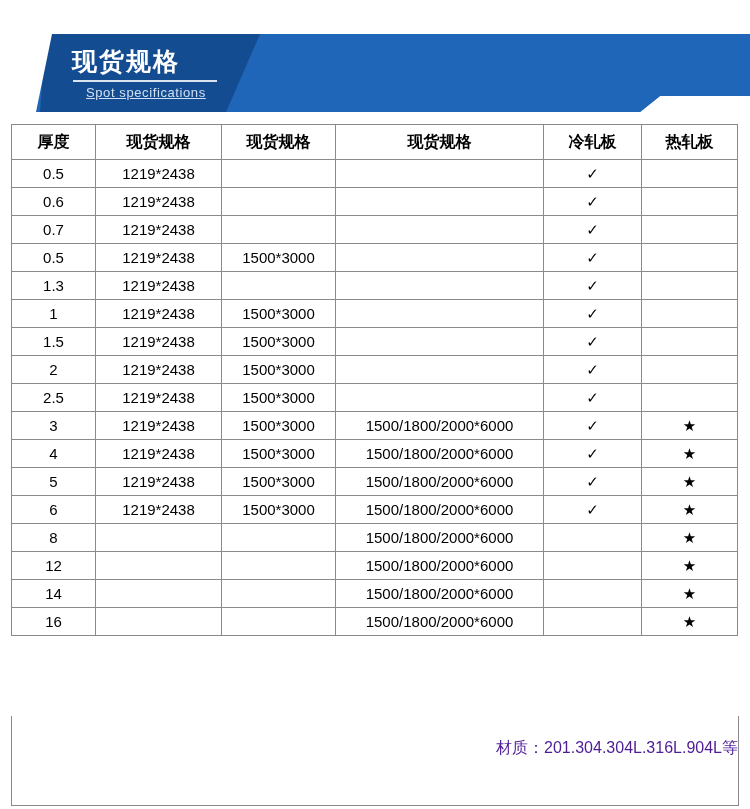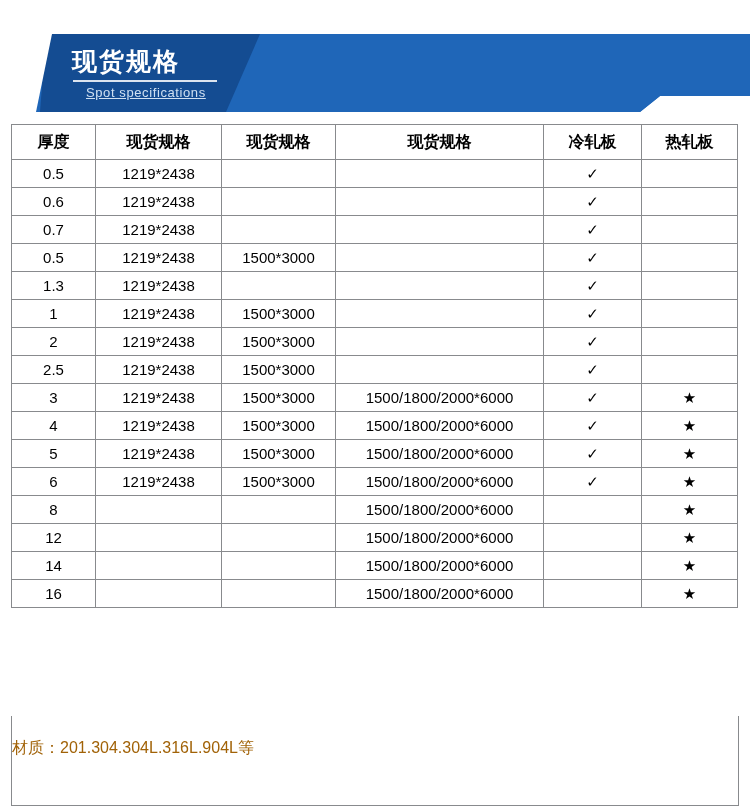--- a/index.html
+++ b/index.html
@@ -115,24 +115,24 @@
     left: 11px;
     top: 682px;
     width: 728px;
     border: 1px solid #888a8d;
     border-top: none;
     box-sizing: border-box;
     height: 90px;
     padding-top: 16px;
   }
   .note-line {
-    text-align: left;
+    text-align: right;
     font-size: 16px;
     line-height: 32px;
-    color: #a16207;
+    color: #4c1d95;
   }
 </style>
 </head>
 <body>
 
 <div class="page">
 
   <div class="banner">
     <svg class="banner-shape" viewBox="0 0 750 84" preserveAspectRatio="none">
       <polygon points="0,0 750,0 750,62 660,62 640,78 30,78 46,0" fill="#1f66b8"></polygon>
@@ -210,20 +210,28 @@
           </tr>
           <tr>
             <td>1</td>
             <td>1219*2438</td>
             <td>1500*3000</td>
             <td></td>
             <td class="check">✓</td>
             <td class="star"></td>
           </tr>
           <tr>
+            <td>1.5</td>
+            <td>1219*2438</td>
+            <td>1500*3000</td>
+            <td></td>
+            <td class="check">✓</td>
+            <td class="star"></td>
+          </tr>
+          <tr>
             <td>2</td>
             <td>1219*2438</td>
             <td>1500*3000</td>
             <td></td>
             <td class="check">✓</td>
             <td class="star"></td>
           </tr>
           <tr>
             <td>2.5</td>
             <td>1219*2438</td>

